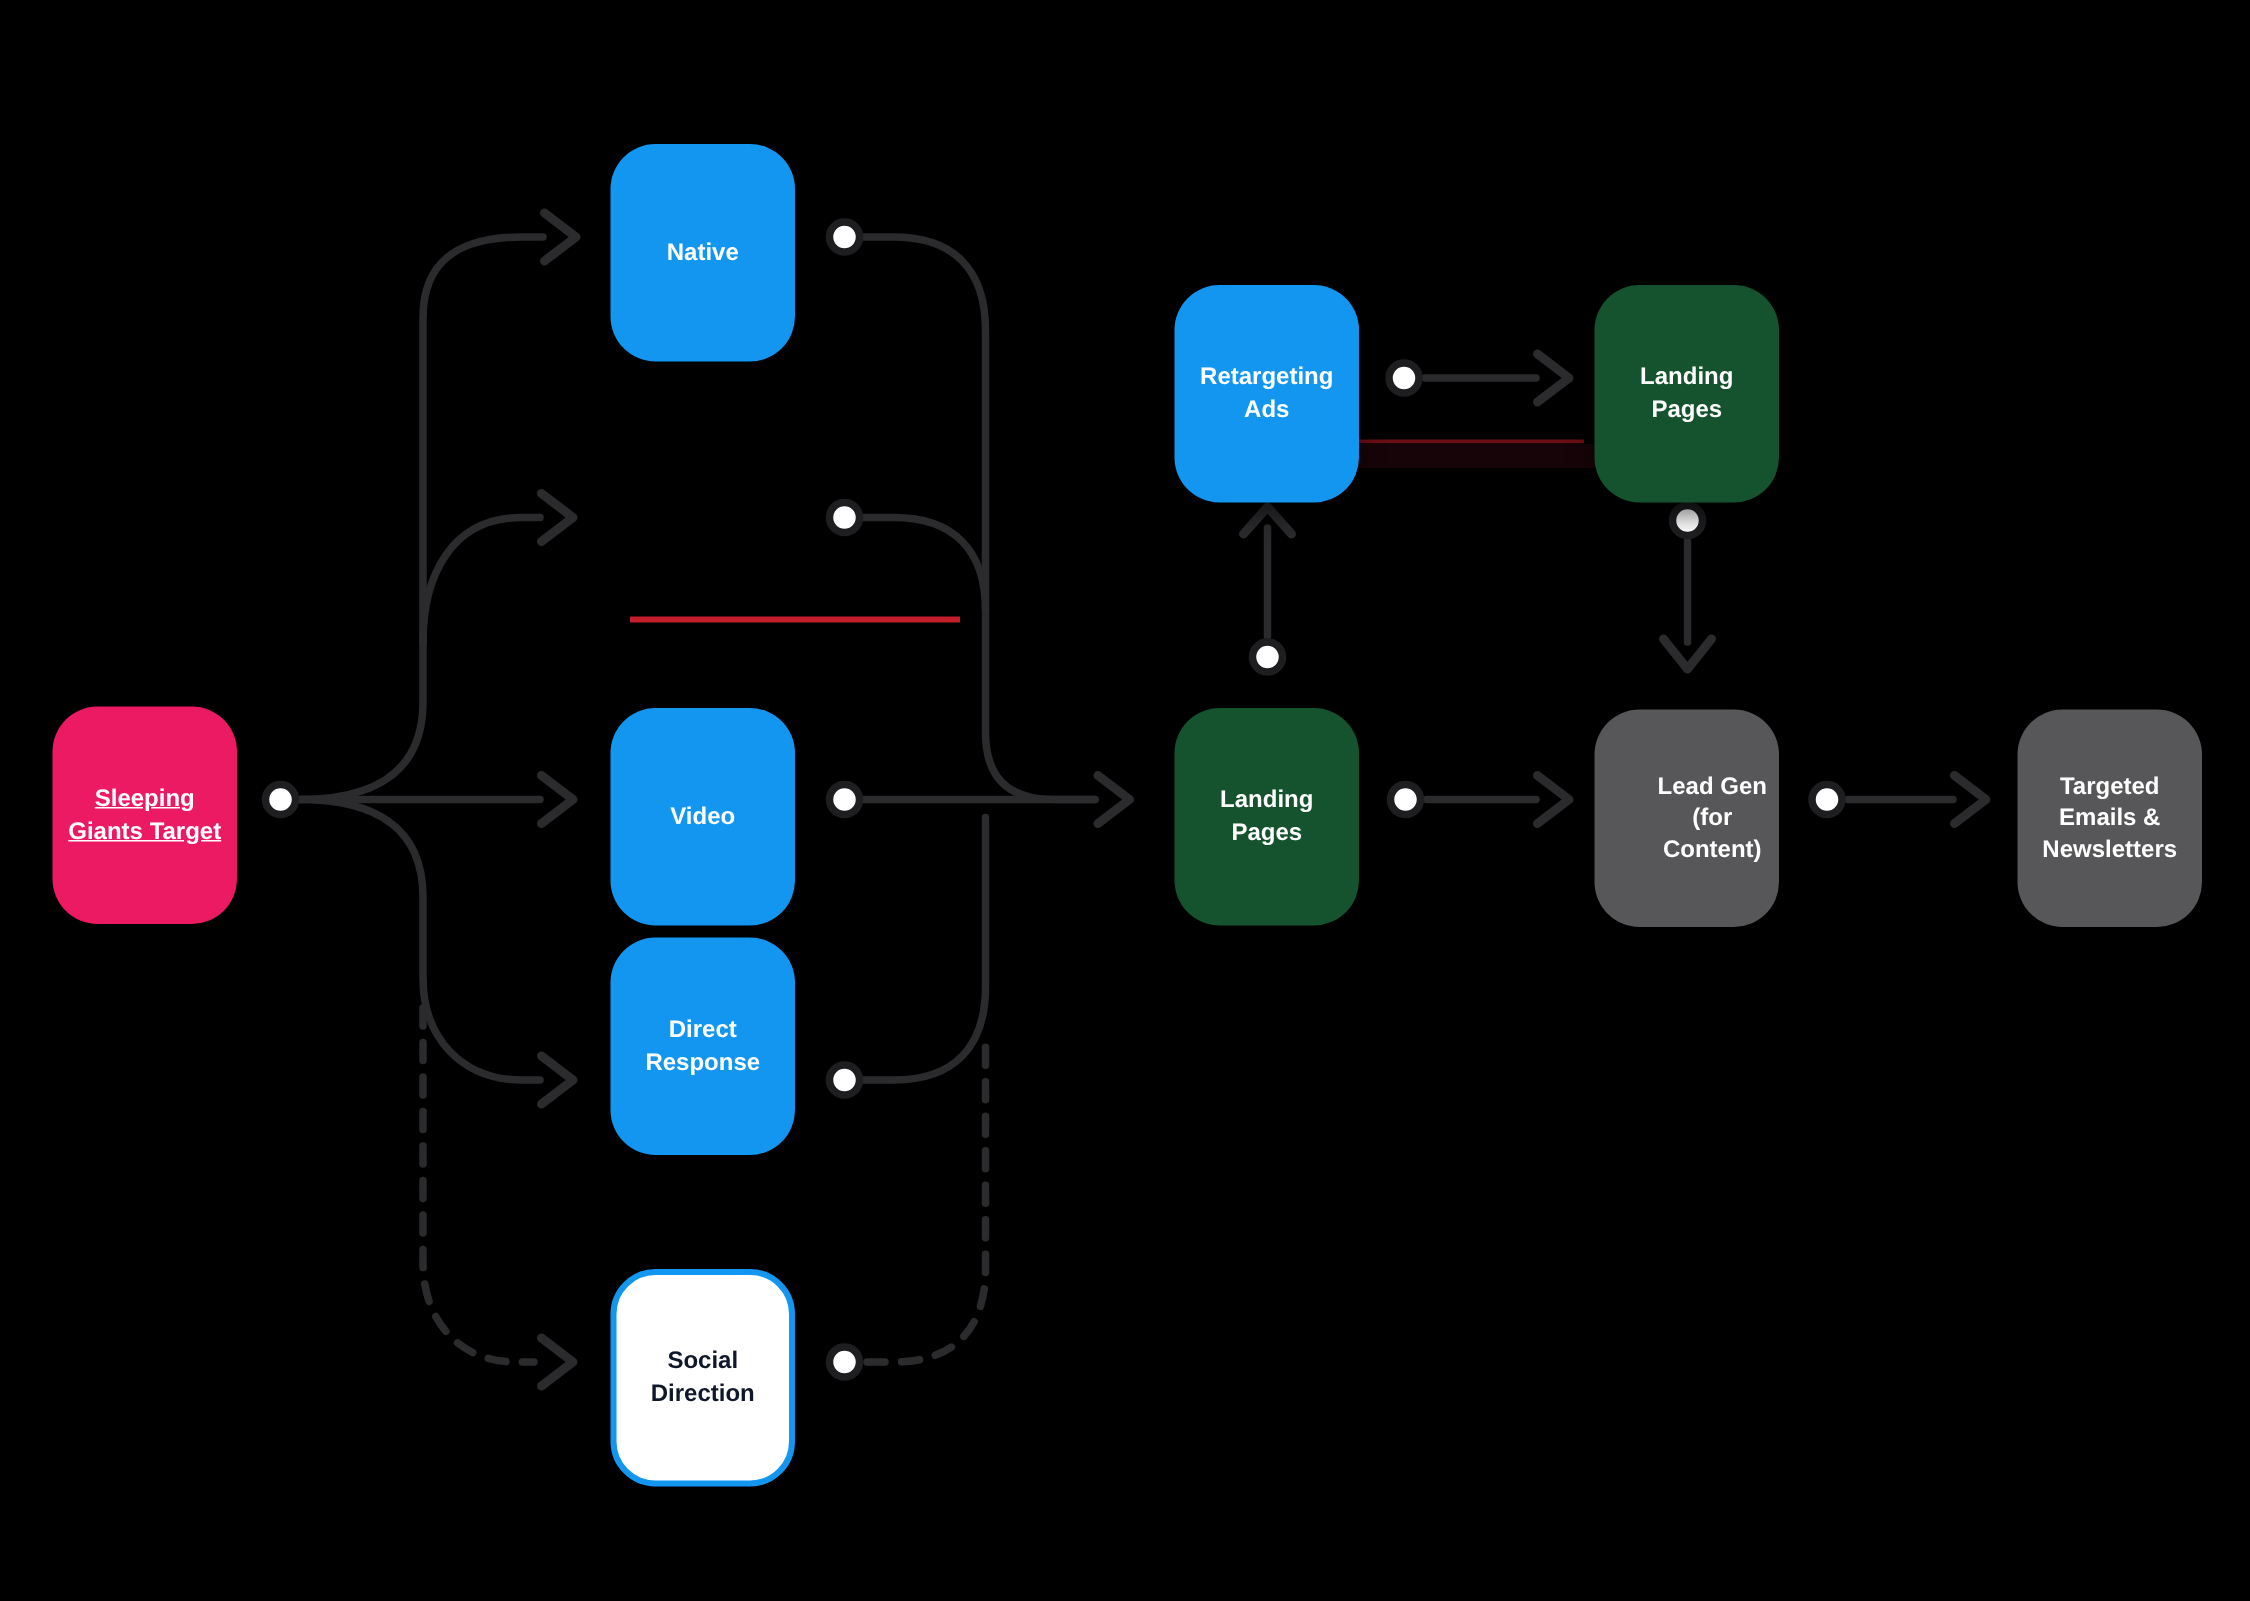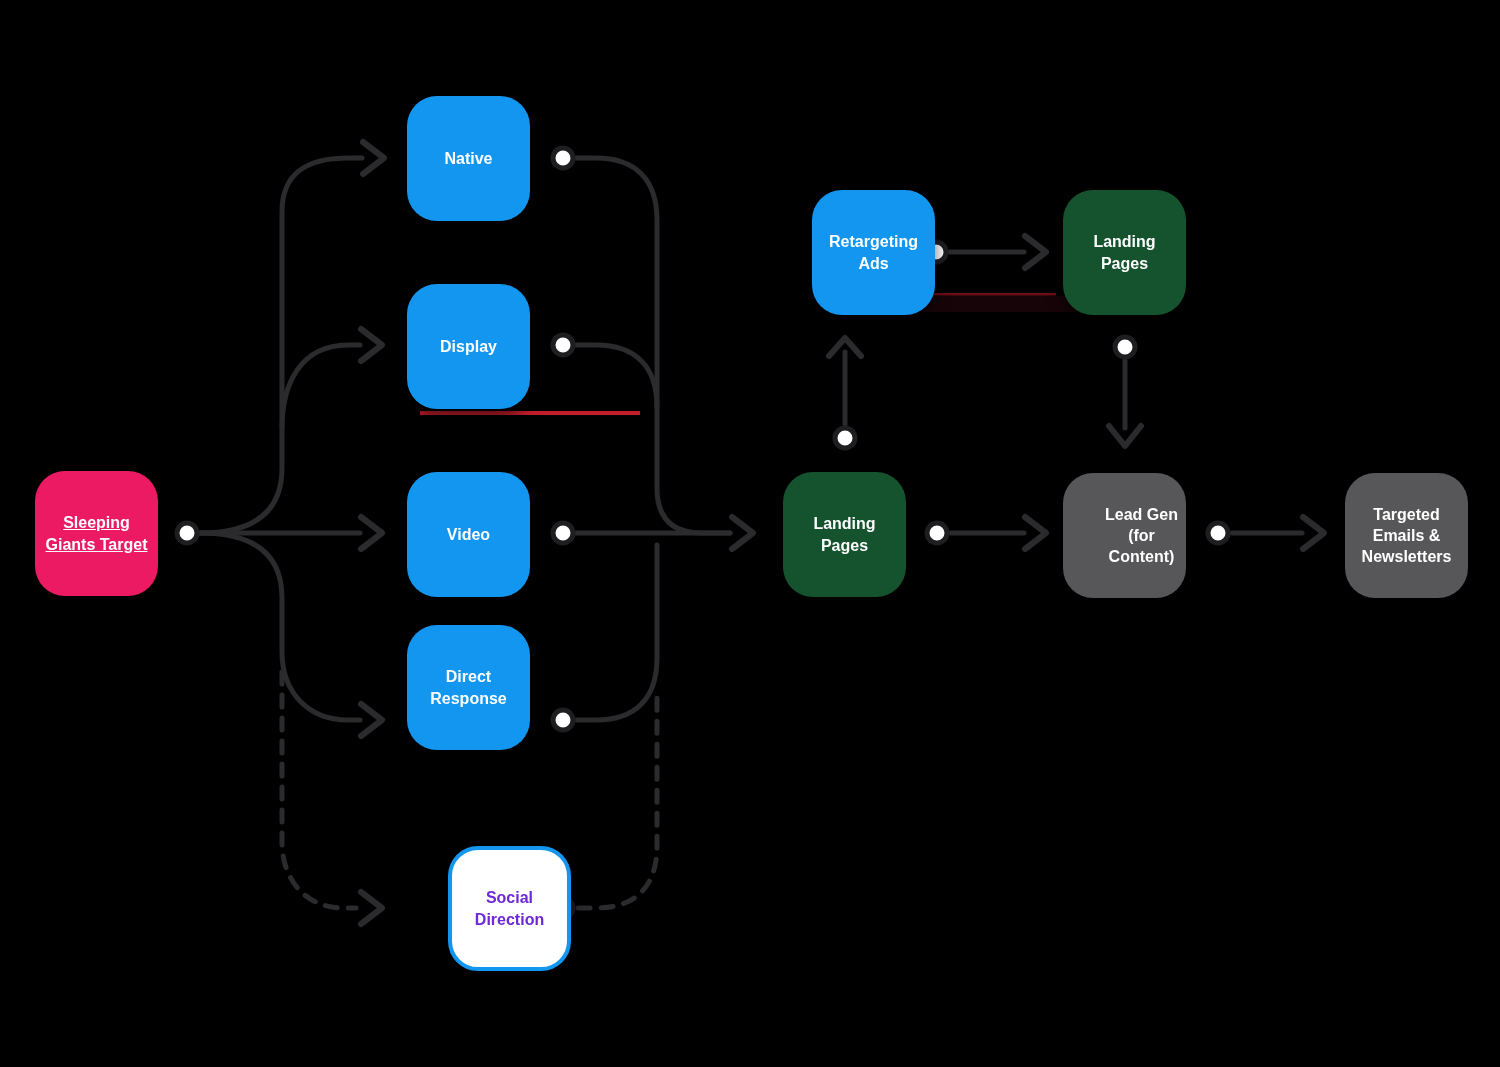--- a/index.html
+++ b/index.html
@@ -24,51 +24,50 @@
     fill: none;
     stroke: #2b2b2e;
     stroke-width: 6;
     stroke-linecap: round;
     stroke-linejoin: round;
   }
   .port { fill: #ffffff; stroke: #1e1e21; stroke-width: 5; }
   .node {
     position: absolute;
     width: 123px;
-    height: 125px;
+    height: 145px;
     border-radius: 30px;
     display: flex;
     align-items: center;
     justify-content: center;
     text-align: center;
     color: #ffffff;
     font-weight: bold;
     font-size: 16px;
     line-height: 1.32;
     padding: 6px;
     box-sizing: border-box;
     box-shadow: 0 8px 16px rgba(0,0,0,0.55);
   }
   .c-pink  { background: #ec1a63; text-decoration: underline; }
   .c-blue  { background: #1396f0; }
   .c-green { background: #14532d; }
   .c-gray  { background: #575759; }
   .c-outline {
     background: #ffffff;
     border: 4px solid #1396f0;
-    color: #6d28d9;
-    margin-left: 41px;
+    color: #0f172a;
   }
   .n-sgt      { left: 35px;   top: 471px; }
   .n-native   { left: 407px;  top: 96px;  }
   .n-display  { left: 407px;  top: 284px; }
   .n-video    { left: 407px;  top: 472px; }
   .n-dr       { left: 407px;  top: 625px; }
   .n-social   { left: 407px;  top: 846px; }
-  .n-retarget { left: 812px;  top: 190px; }
+  .n-retarget { left: 783px;  top: 190px; }
   .n-lp-top   { left: 1063px; top: 190px; }
   .n-lp-mid   { left: 783px;  top: 472px; }
   .n-leadgen  { left: 1063px; top: 473px; padding-left: 40px; }
   .n-emails   { left: 1345px; top: 473px; }
 </style>
 </head>
 <body>
 
 <div id="canvas">
 
@@ -155,23 +154,20 @@
   </svg>
 
   <div class="node c-pink n-sgt">
     <span>Sleeping Giants Target</span>
   </div>
 
   <div class="node c-blue n-native">
     <span>Native</span>
   </div>
 
-  <div class="node c-blue n-display">
-    <span>Display</span>
-  </div>
 
   <div class="node c-blue n-video">
     <span>Video</span>
   </div>
 
   <div class="node c-blue n-dr">
     <span>Direct Response</span>
   </div>
 
   <div class="node c-outline n-social">

